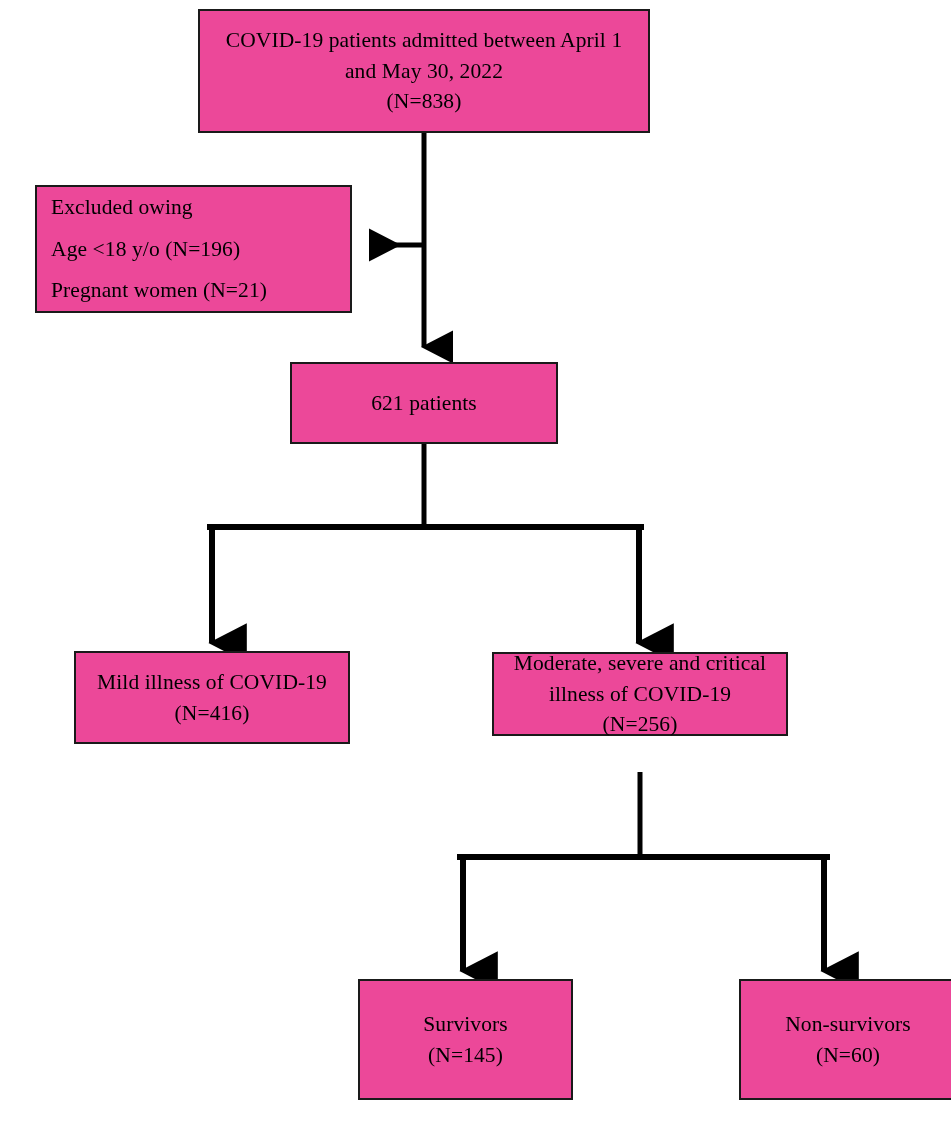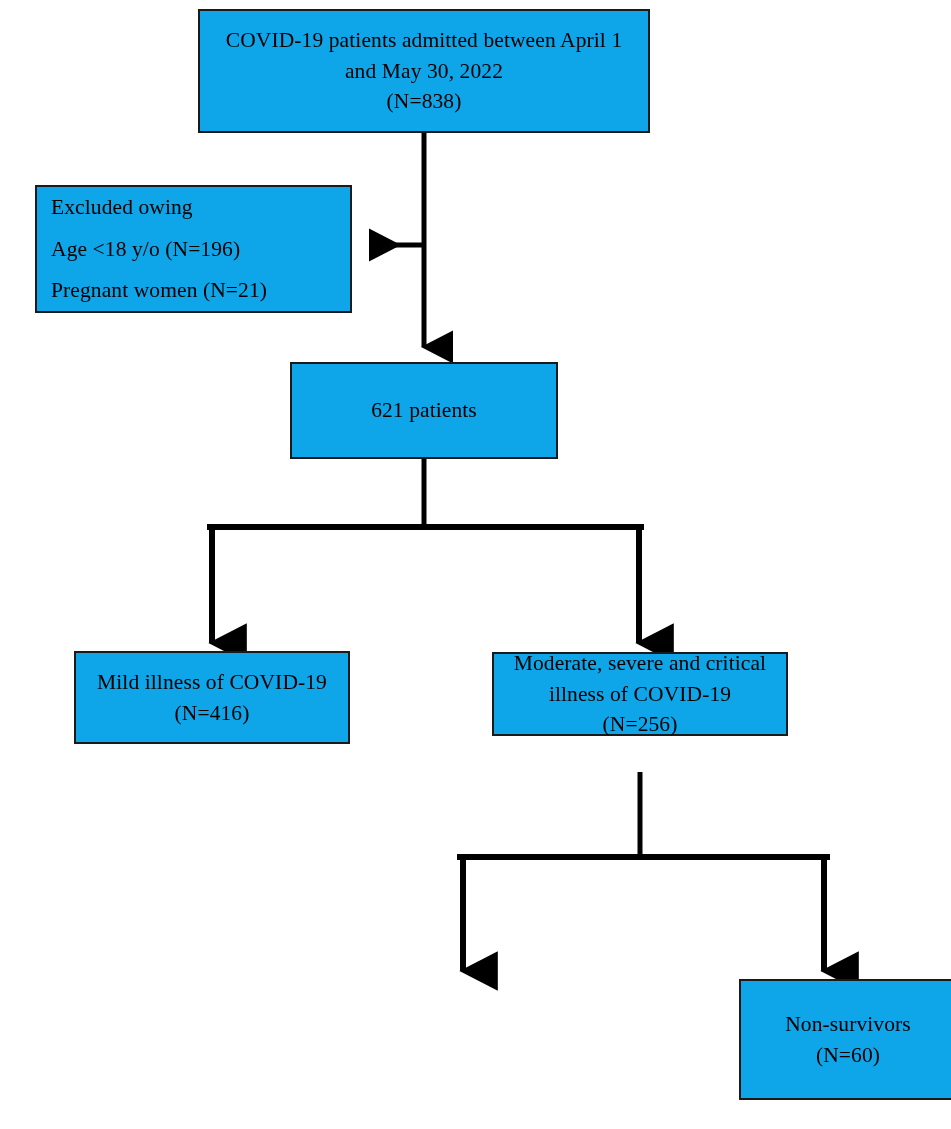--- a/index.html
+++ b/index.html
@@ -24,21 +24,21 @@
     left: 0;
     top: 0;
     width: 951px;
     height: 1129px;
     pointer-events: none;
   }
   .node {
     position: absolute;
     box-sizing: border-box;
     border: 2px solid #1a1a1a;
-    background: #0ea5e9;
+    background: #ec4899;
     display: flex;
     flex-direction: column;
     align-items: center;
     justify-content: center;
     font-size: 21.5px;
     line-height: 1.42;
     text-align: center;
     letter-spacing: 0.1px;
     z-index: 2;
   }
@@ -52,21 +52,21 @@
     display: block;
     white-space: nowrap;
   }
   .node.align-left .line {
     padding: 1.5px 0;
   }
 
   
   #node-cohort     { left: 198px; top: 9px;   width: 452px; height: 124px; }
   #node-excluded   { left: 35px;  top: 185px; width: 317px; height: 128px; gap: 8px; }
-  #node-included   { left: 290px; top: 362px; width: 268px; height: 97px;  }
+  #node-included   { left: 290px; top: 362px; width: 268px; height: 82px;  }
   #node-mild       { left: 74px;  top: 651px; width: 276px; height: 93px; }
   #node-moderate   { left: 492px; top: 652px; width: 296px; height: 84px; }
   #node-survivors  { left: 358px; top: 979px; width: 215px; height: 121px; }
   #node-nonsurv    { left: 718px; top: 979px; width: 218px; height: 121px; margin-left: 21px; }
 </style>
 </head>
 <body>
 
 <div id="flowchart">
 
@@ -123,19 +123,23 @@
     <span class="line">Mild illness of COVID-19</span>
     <span class="line">(N=416)</span>
   </div>
 
   <div class="node" id="node-moderate">
     <span class="line">Moderate, severe and critical</span>
     <span class="line">illness of COVID-19</span>
     <span class="line">(N=256)</span>
   </div>
 
+  <div class="node" id="node-survivors">
+    <span class="line">Survivors</span>
+    <span class="line">(N=145)</span>
+  </div>
 
   <div class="node" id="node-nonsurv">
     <span class="line">Non-survivors</span>
     <span class="line">(N=60)</span>
   </div>
 
 </div>
 
 </body></html>

